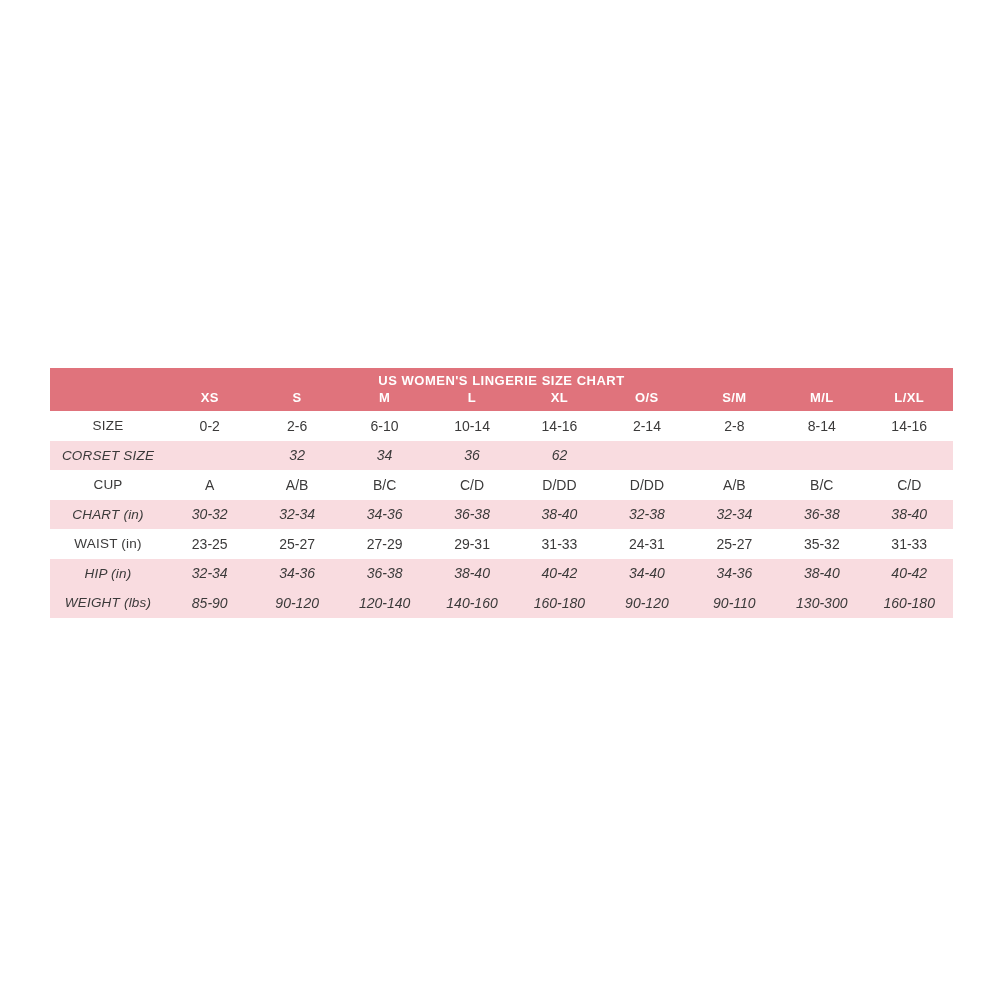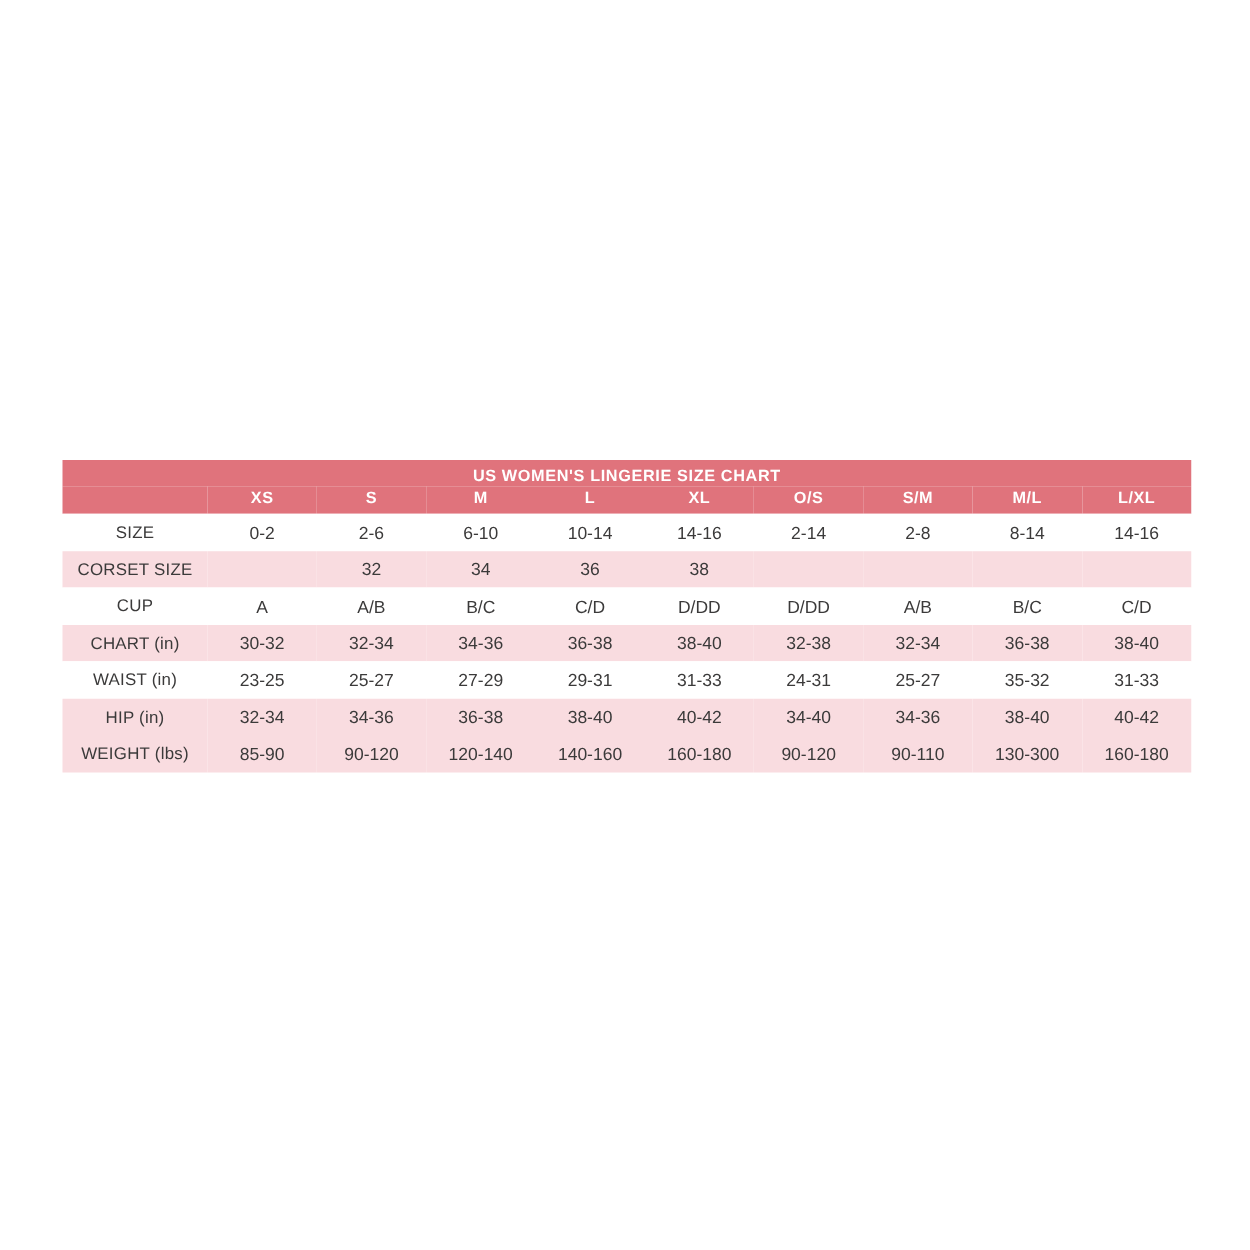--- a/index.html
+++ b/index.html
@@ -59,21 +59,21 @@
     text-align:center;
     vertical-align:middle;
     color:var(--text);
     font-size:14px;
     padding:0;
   }
   tbody td.row-label{
     font-size:13.5px;
     letter-spacing:0.2px;
   }
-  tr.row-pink td{background:var(--row-pink);}
+  tr.row-pink td{background:var(--row-pink);font-style:italic;}
   tr.row-white td{background:var(--row-white);}
 </style>
 </head>
 <body>
 
 <div class="canvas">
   <div class="chart-wrap">
     <table>
       <colgroup>
         <col class="label-col">
@@ -116,21 +116,21 @@
           <td>2-8</td>
           <td>8-14</td>
           <td>14-16</td>
         </tr>
         <tr class="row-pink">
           <td class="row-label">CORSET SIZE</td>
           <td></td>
           <td>32</td>
           <td>34</td>
           <td>36</td>
-          <td>38</td>
+          <td>62</td>
           <td></td>
           <td></td>
           <td></td>
           <td></td>
         </tr>
         <tr class="row-white">
           <td class="row-label">CUP</td>
           <td>A</td>
           <td>A/B</td>
           <td>B/C</td>

